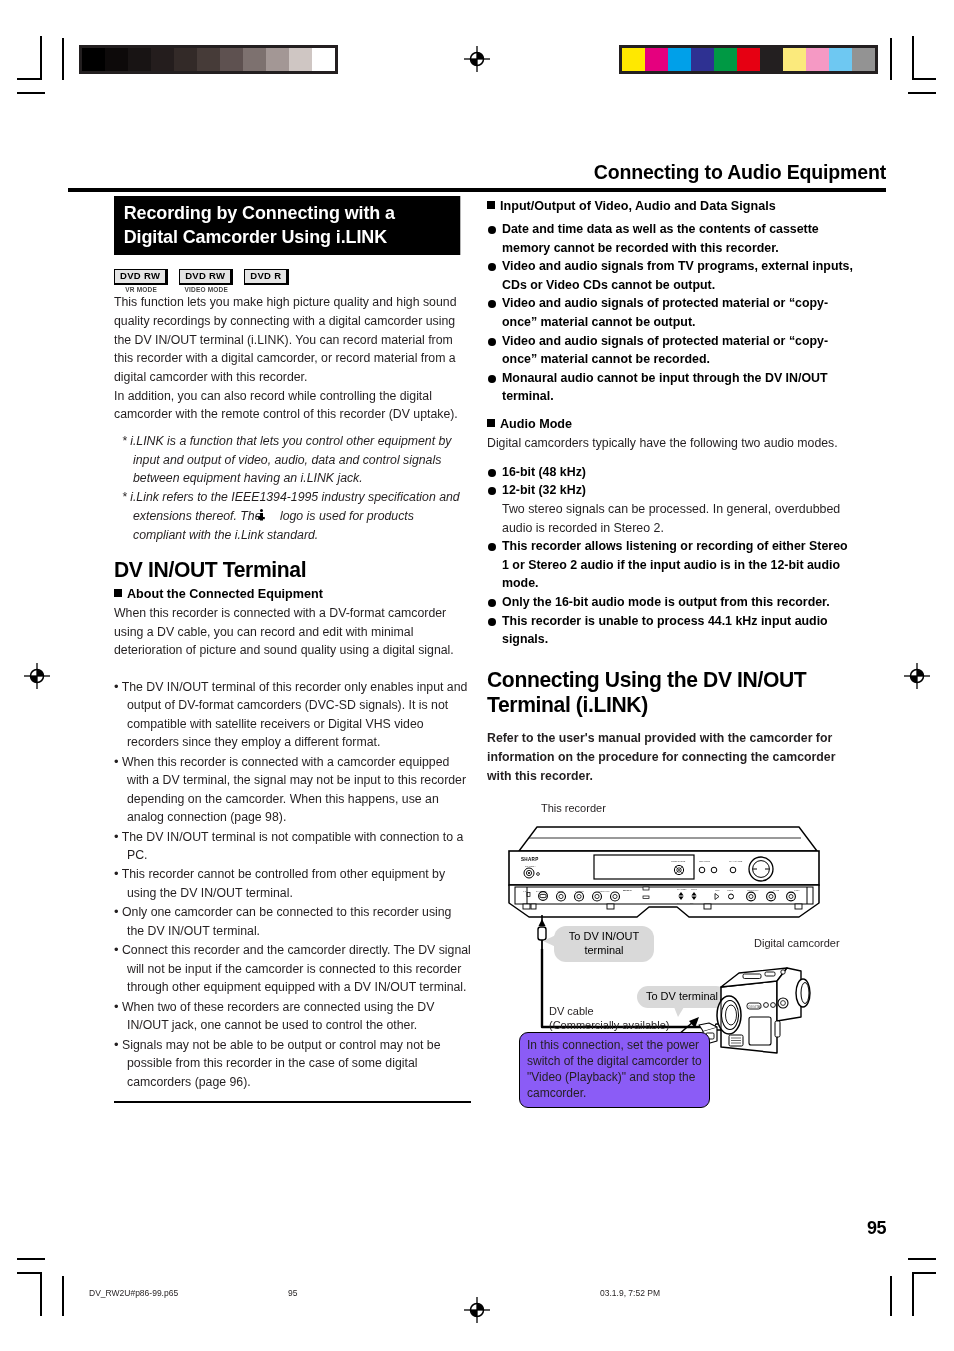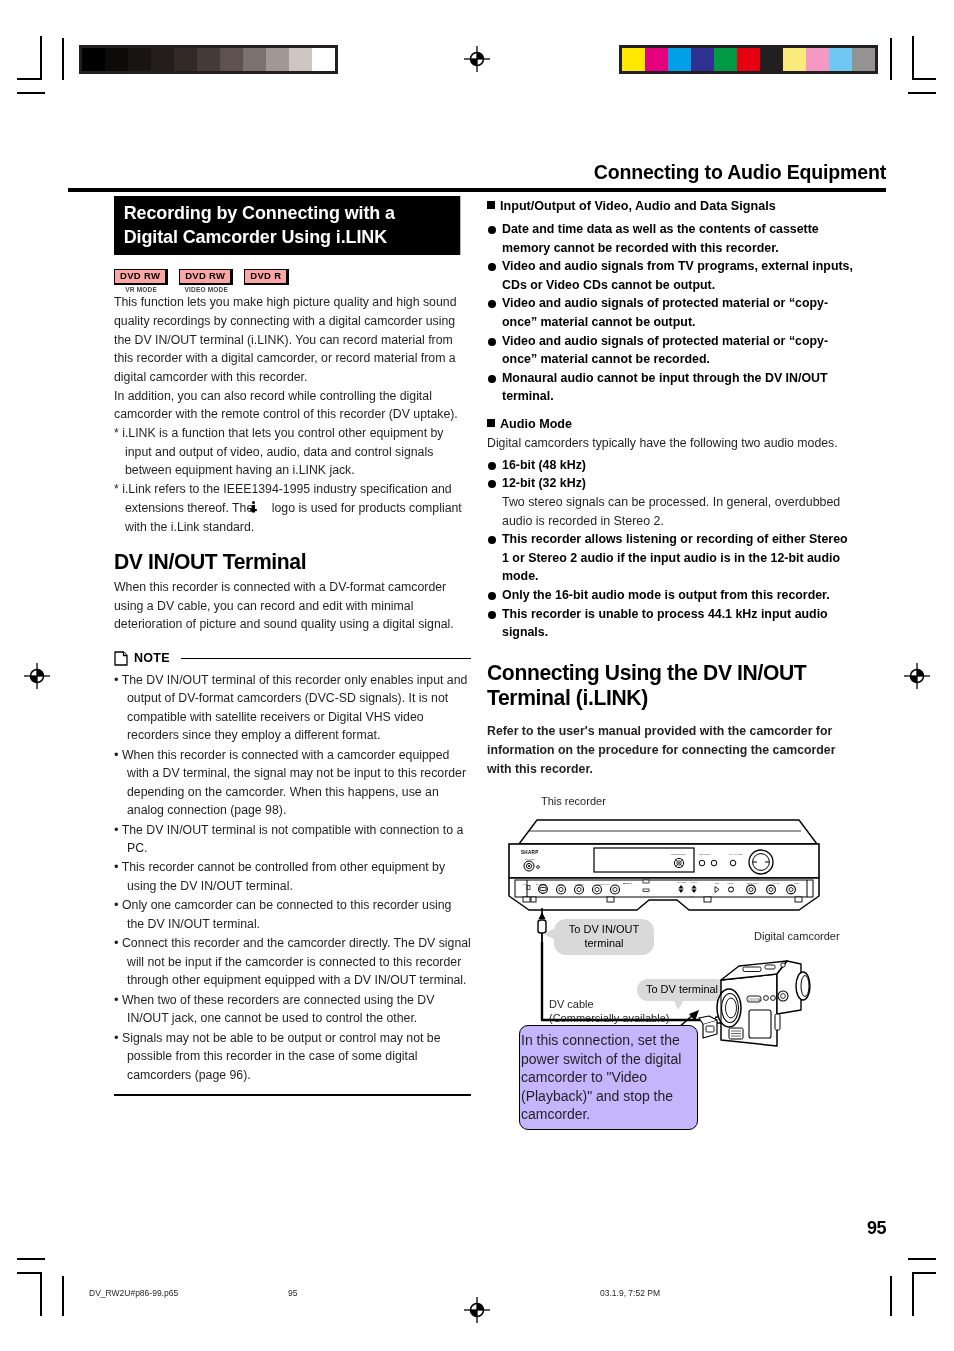--- a/index.html
+++ b/index.html
@@ -75,21 +75,21 @@
     letter-spacing: -0.1px;
     transform: scaleX(0.97);
     transform-origin: left top;
   }
 
   
   .badges { margin-top: 10px; display: flex; gap: 11px; }
   .badge { text-align: center; }
   .badge .b-top {
     display: inline-block;
-    background: #fca5a5;
+    background: #e5e5e5;
     border: 1px solid #000;
     border-right: 3px solid #000;
     border-bottom: 2px solid #000;
     font-size: 9.5px;
     font-weight: bold;
     padding: 1px 5px 1px 5px;
     letter-spacing: 0.3px;
     line-height: 1.15;
   }
   .badge .b-sub {
@@ -101,21 +101,21 @@
   }
 
   p.body {
     font-size: 12.3px;
     line-height: 1.52;
     margin: 0;
     color: #231f20;
   }
   .gap-sm { margin-top: 9px; }
 
-  .starlist { margin: 0; padding: 0; list-style: none; }
+  .starlist { margin: 8px; padding: 0; list-style: none; font-style: italic; }
   .starlist li {
     font-size: 12.3px;
     line-height: 1.52;
     color: #231f20;
     padding-left: 11px;
     text-indent: -11px;
   }
 
   h2.big {
     font-size: 22px;
@@ -221,24 +221,24 @@
     color: #000;
     text-align: center;
     line-height: 1.25;
     padding: 4px 8px;
     white-space: pre-line;
   }
   .speechbox {
     position: absolute;
     border: 1.6px solid #000;
     border-radius: 9px;
-    background: #c4b5fd;
-    font-size: 14px;
+    background: #8b5cf6;
+    font-size: 12px;
     line-height: 1.32;
-    padding: 5px 1px;
+    padding: 5px 7px;
     color: #231f20;
     white-space: pre-line;
   }
 
   
   #page-number {
     position: absolute;
     right: 68px;
     top: 1218px;
     font-size: 18px;
@@ -380,33 +380,24 @@
       <span style="display:inline-block;width:9px;height:13px;vertical-align:-2px;margin:0 3px;">
         <svg width="9" height="13" viewBox="0 0 9 13">
             <circle cx="4.5" cy="1.6" r="1.5" fill="#000"></circle>
             <rect x="3" y="4" width="3" height="7.5" fill="#000"></rect>
             <rect x="1.2" y="8" width="6.6" height="2.2" fill="#000"></rect>
           </svg>
       </span><span>logo is used for products compliant with the i.Link standard.</span></li>
   </ul>
 
   <h2 class="big">DV IN/OUT Terminal</h2>
+  <h3 class="sq"><span class="sqm"></span><span>About the Connected Equipment</span></h3>
   <p class="body">When this recorder is connected with a DV-format camcorder using a DV cable, you can record and edit with minimal deterioration of picture and sound quality using a digital signal.</p>
 
   <div class="note-wrap">
-    <div class="note-head">
-      <span class="note-ico">
-        <svg width="14" height="15" viewBox="0 0 14 15">
-          <path d="M1 1 h8.5 l3.5 3.5 v9.5 h-12 z" fill="#fff" stroke="#000" stroke-width="1.3" stroke-linejoin="round"></path>
-          <path d="M9.5 1 v3.5 h3.5" fill="#fff" stroke="#000" stroke-width="1.3" stroke-linejoin="round"></path>
-        </svg>
-      </span>
-      <span class="note-lbl">NOTE</span>
-      <span class="note-rule"></span>
-    </div>
     <ul class="bullets">
       <li><span class="bl">•</span> <span>The DV IN/OUT terminal of this recorder only enables input and output of DV-format camcorders (DVC-SD signals). It is not compatible with satellite receivers or Digital VHS video recorders since they employ a different format.</span></li>
       <li><span class="bl">•</span> <span>When this recorder is connected with a camcorder equipped with a DV terminal, the signal may not be input to this recorder depending on the camcorder. When this happens, use an analog connection (page 98).</span></li>
       <li><span class="bl">•</span> <span>The DV IN/OUT terminal is not compatible with connection to a PC.</span></li>
       <li><span class="bl">•</span> <span>This recorder cannot be controlled from other equipment by using the DV IN/OUT terminal.</span></li>
       <li><span class="bl">•</span> <span>Only one camcorder can be connected to this recorder using the DV IN/OUT terminal.</span></li>
       <li><span class="bl">•</span> <span>Connect this recorder and the camcorder directly. The DV signal will not be input if the camcorder is connected to this recorder through other equipment equipped with a DV IN/OUT terminal.</span></li>
       <li><span class="bl">•</span> <span>When two of these recorders are connected using the DV IN/OUT jack, one cannot be used to control the other.</span></li>
       <li><span class="bl">•</span> <span>Signals may not be able to be output or control may not be possible from this recorder in the case of some digital camcorders (page 96).</span></li>
     </ul>
@@ -422,21 +413,21 @@
     <li>Date and time data as well as the contents of cassette memory cannot be recorded with this recorder.</li>
     <li>Video and audio signals from TV programs, external inputs, CDs or Video CDs cannot be output.</li>
     <li>Video and audio signals of protected material or “copy-once” material cannot be output.</li>
     <li>Video and audio signals of protected material or “copy-once” material cannot be recorded.</li>
     <li>Monaural audio cannot be input through the DV IN/OUT terminal.</li>
   </ul>
 
   <h3 class="sq" style="margin-top:10px;"><span class="sqm"></span><span>Audio Mode</span></h3>
   <p class="body">Digital camcorders typically have the following two audio modes.</p>
 
-  <ul class="dots" style="margin-top:3px;">
+  <ul class="dots" style="margin-top:10px;">
     <li><span>16-bit (48 kHz)</span></li>
     <li><span>12-bit (32 kHz)</span><span class="norm">Two stereo signals can be processed. In general, overdubbed audio is recorded in Stereo 2.</span></li>
     <li><span>This recorder allows listening or recording of either Stereo 1 or Stereo 2 audio if the input audio is in the 12-bit audio mode.</span></li>
     <li><span>Only the 16-bit audio mode is output from this recorder.</span></li>
     <li><span>This recorder is unable to process 44.1 kHz input audio signals.</span></li>
   </ul>
 
   <h2 class="big" style="margin-top:19px;">Connecting Using the DV IN/OUT Terminal (i.LINK)</h2>
   <p class="body" style="margin-top:12px;font-weight:bold;">Refer to the user's manual provided with the camcorder for information on the procedure for connecting the camcorder with this recorder.</p>
 

